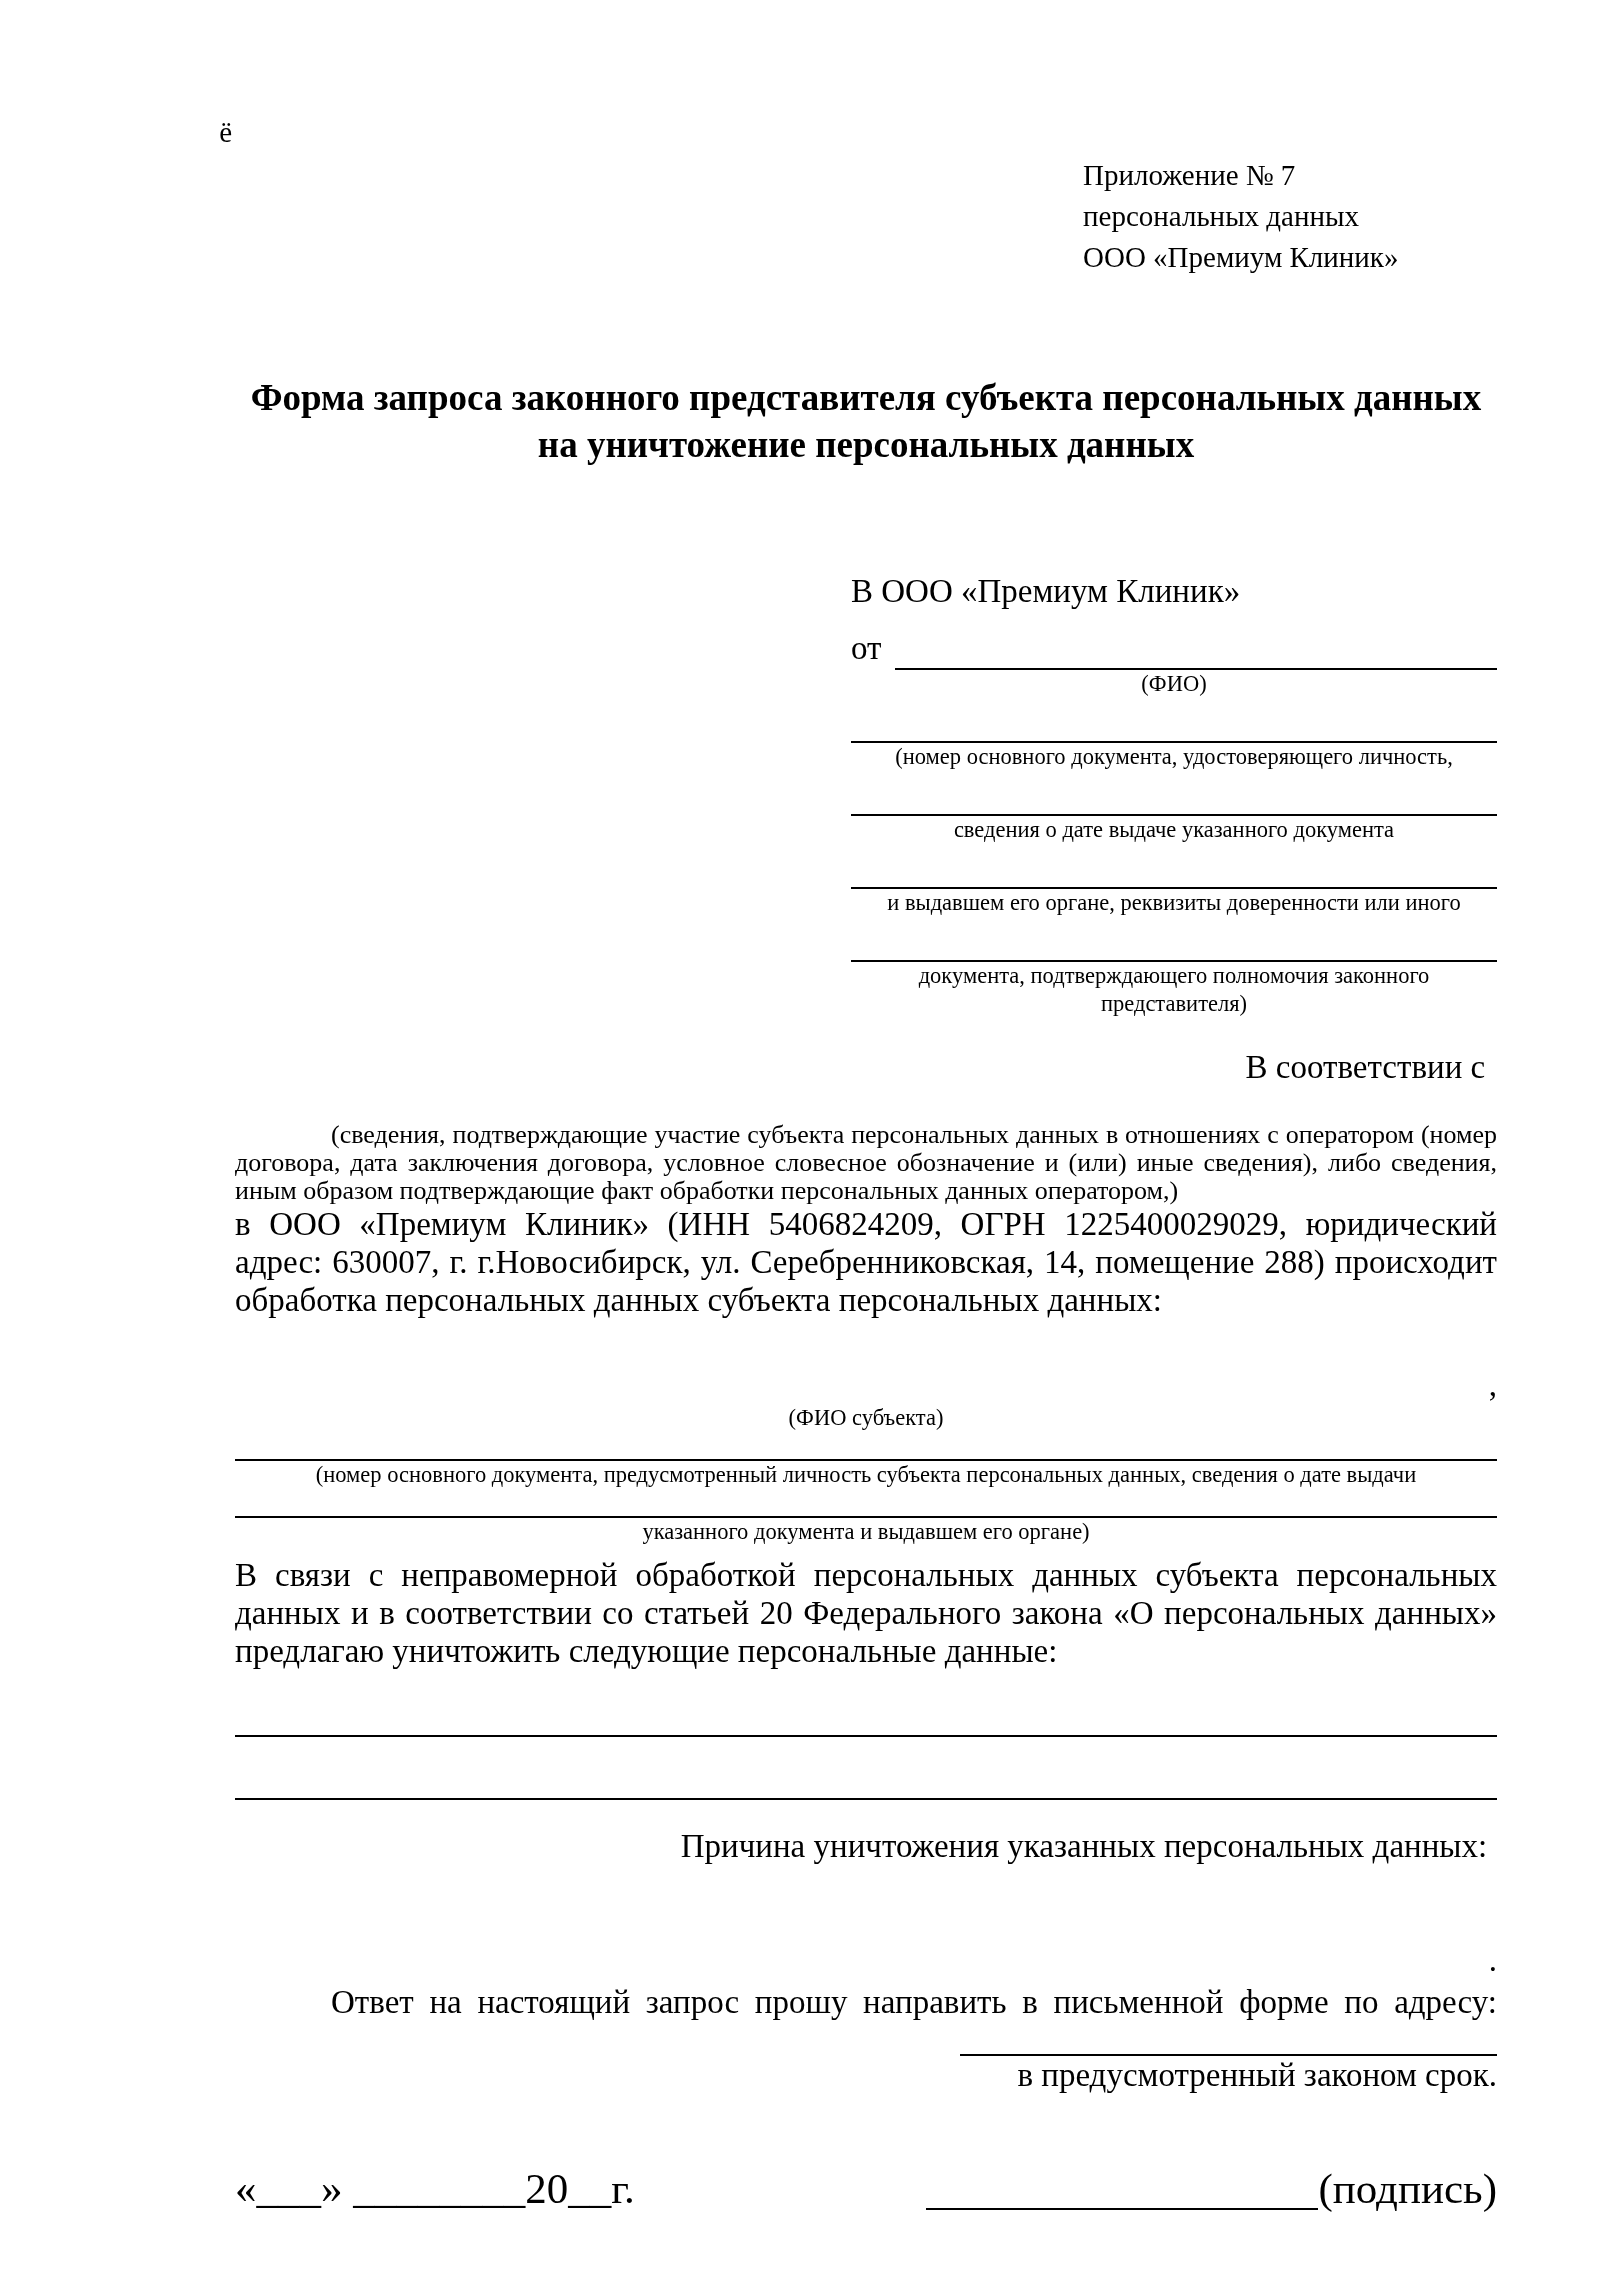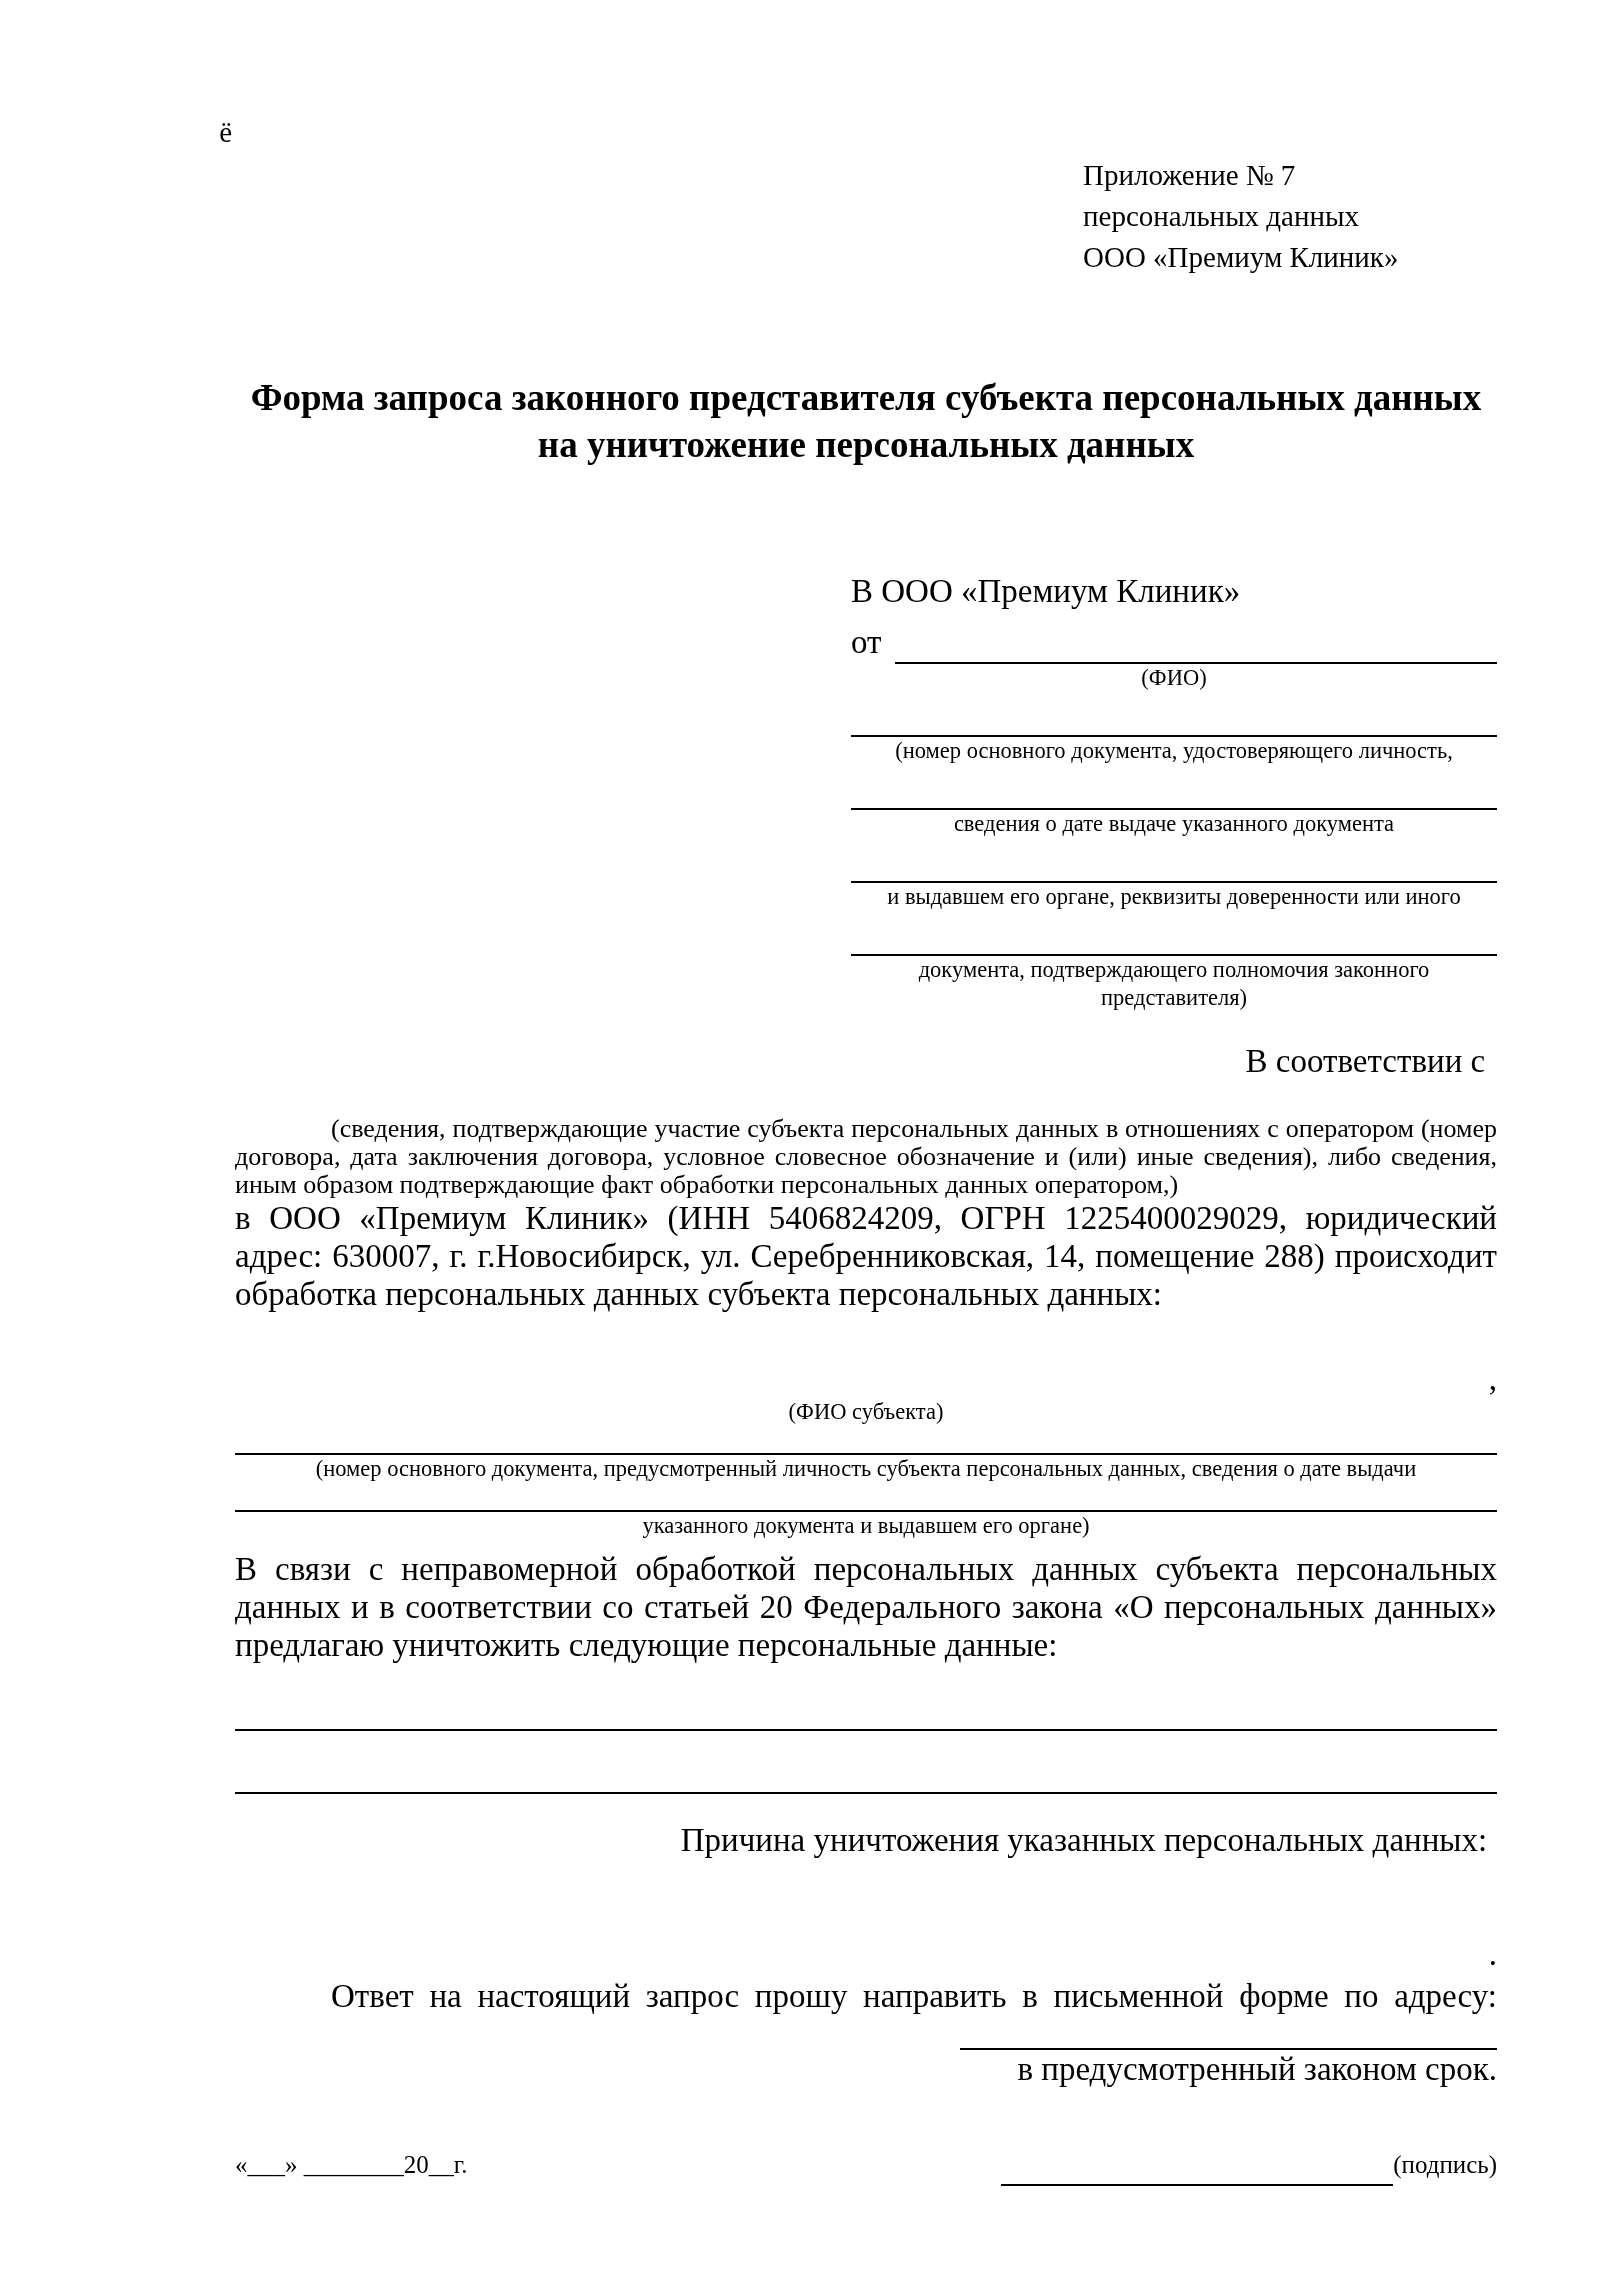--- a/index.html
+++ b/index.html
@@ -27,21 +27,21 @@
     font-weight:bold;
     font-size:37px;line-height:47px;
   }
   .addr{
     margin-top:102px;
     margin-left:616px;
     font-size:33px;line-height:43px;
   }
   .row{display:flex;align-items:flex-end;}
   .fill-line{flex:1 1 auto;border-bottom:2.9px solid #000;height:1em;}
-  .addr .from-row{margin-top:8px;}
+  .addr .from-row{margin-top:14px;}
   .addr .from-label{padding-right:13.7px;}
   .caption{font-size:22.5px;line-height:28px;text-align:center;}
   .write-space{height:43px;border-bottom:2.9px solid #000;}
   .body-text{font-size:33px;line-height:38px;flex-direction:column;}
   .accordance{margin-top:30px;display:flex;align-items:flex-end;}
   .accordance .lead{padding-left:96px;padding-right:11.8px;white-space:nowrap;}
   .note-para{
     font-size:26px;line-height:28px;
     text-align:justify;
     text-indent:96px;
@@ -50,23 +50,23 @@
   .just-all{text-align:justify;text-align-last:justify;}
   .blank-rule{border-bottom:2.9px solid #000;}
   .suffix-row{display:flex;align-items:flex-end;}
   .suffix-row .fill-line{margin-bottom:5.9px;}
   .suffix-char{padding-left:2px;}
   .reason-row{display:flex;align-items:flex-end;margin-top:26.5px;}
   .reason-row .lead{padding-left:96px;padding-right:9.8px;white-space:nowrap;}
   .reply2{display:flex;align-items:flex-end;}
   .reply2 .seg-line{width:537px;border-bottom:2.9px solid #000;height:1em;}
   .footer-row{
-    margin-top:55px;
+    margin-top:71px;
     display:flex;justify-content:space-between;align-items:flex-end;
-    font-size:25px;line-height:43px;
+    font-size:43px;line-height:43px;
   }
   .sig-group{display:flex;align-items:flex-end;}
   .sig-line{width:392px;border-bottom:2.9px solid #000;height:1em;}
   .nowrap{white-space:nowrap;}
   .mt8{margin-top:10px;}
 </style>
 </head>
 <body>
 
 <div class="page">

